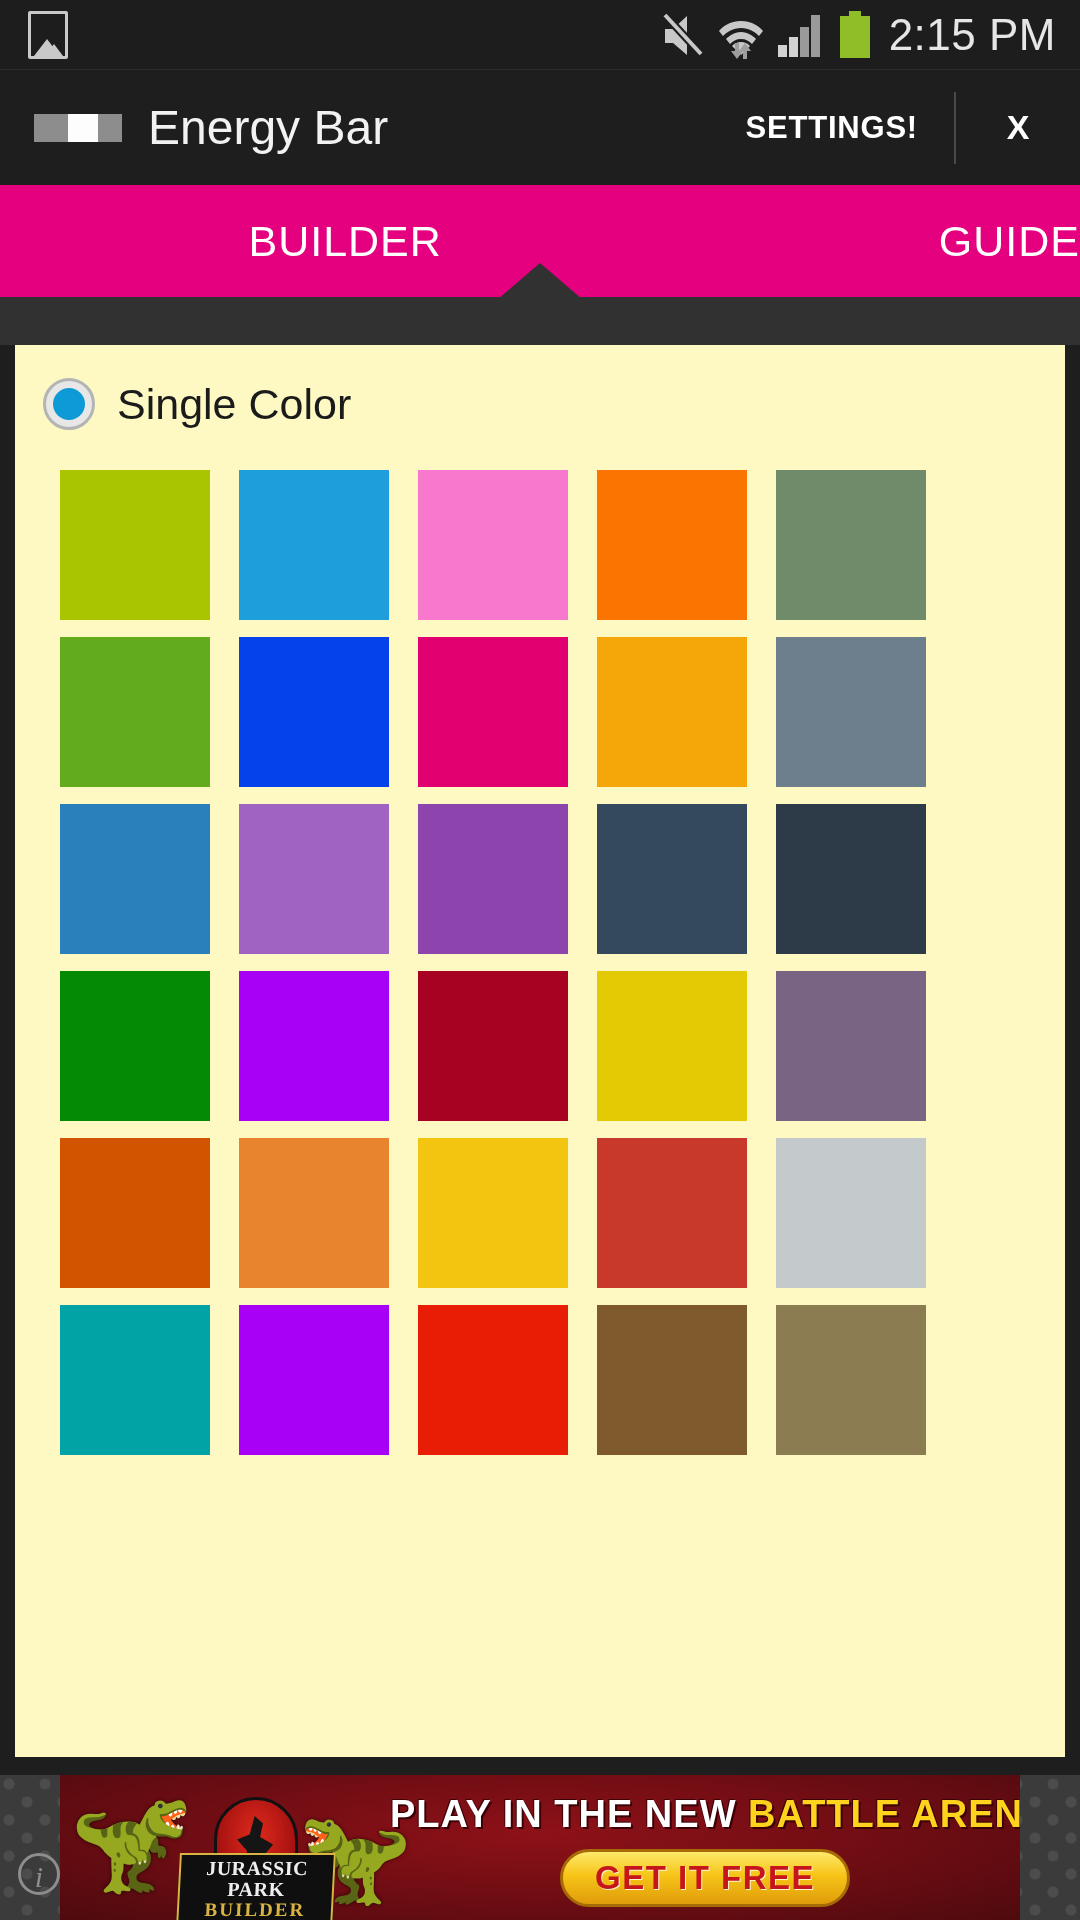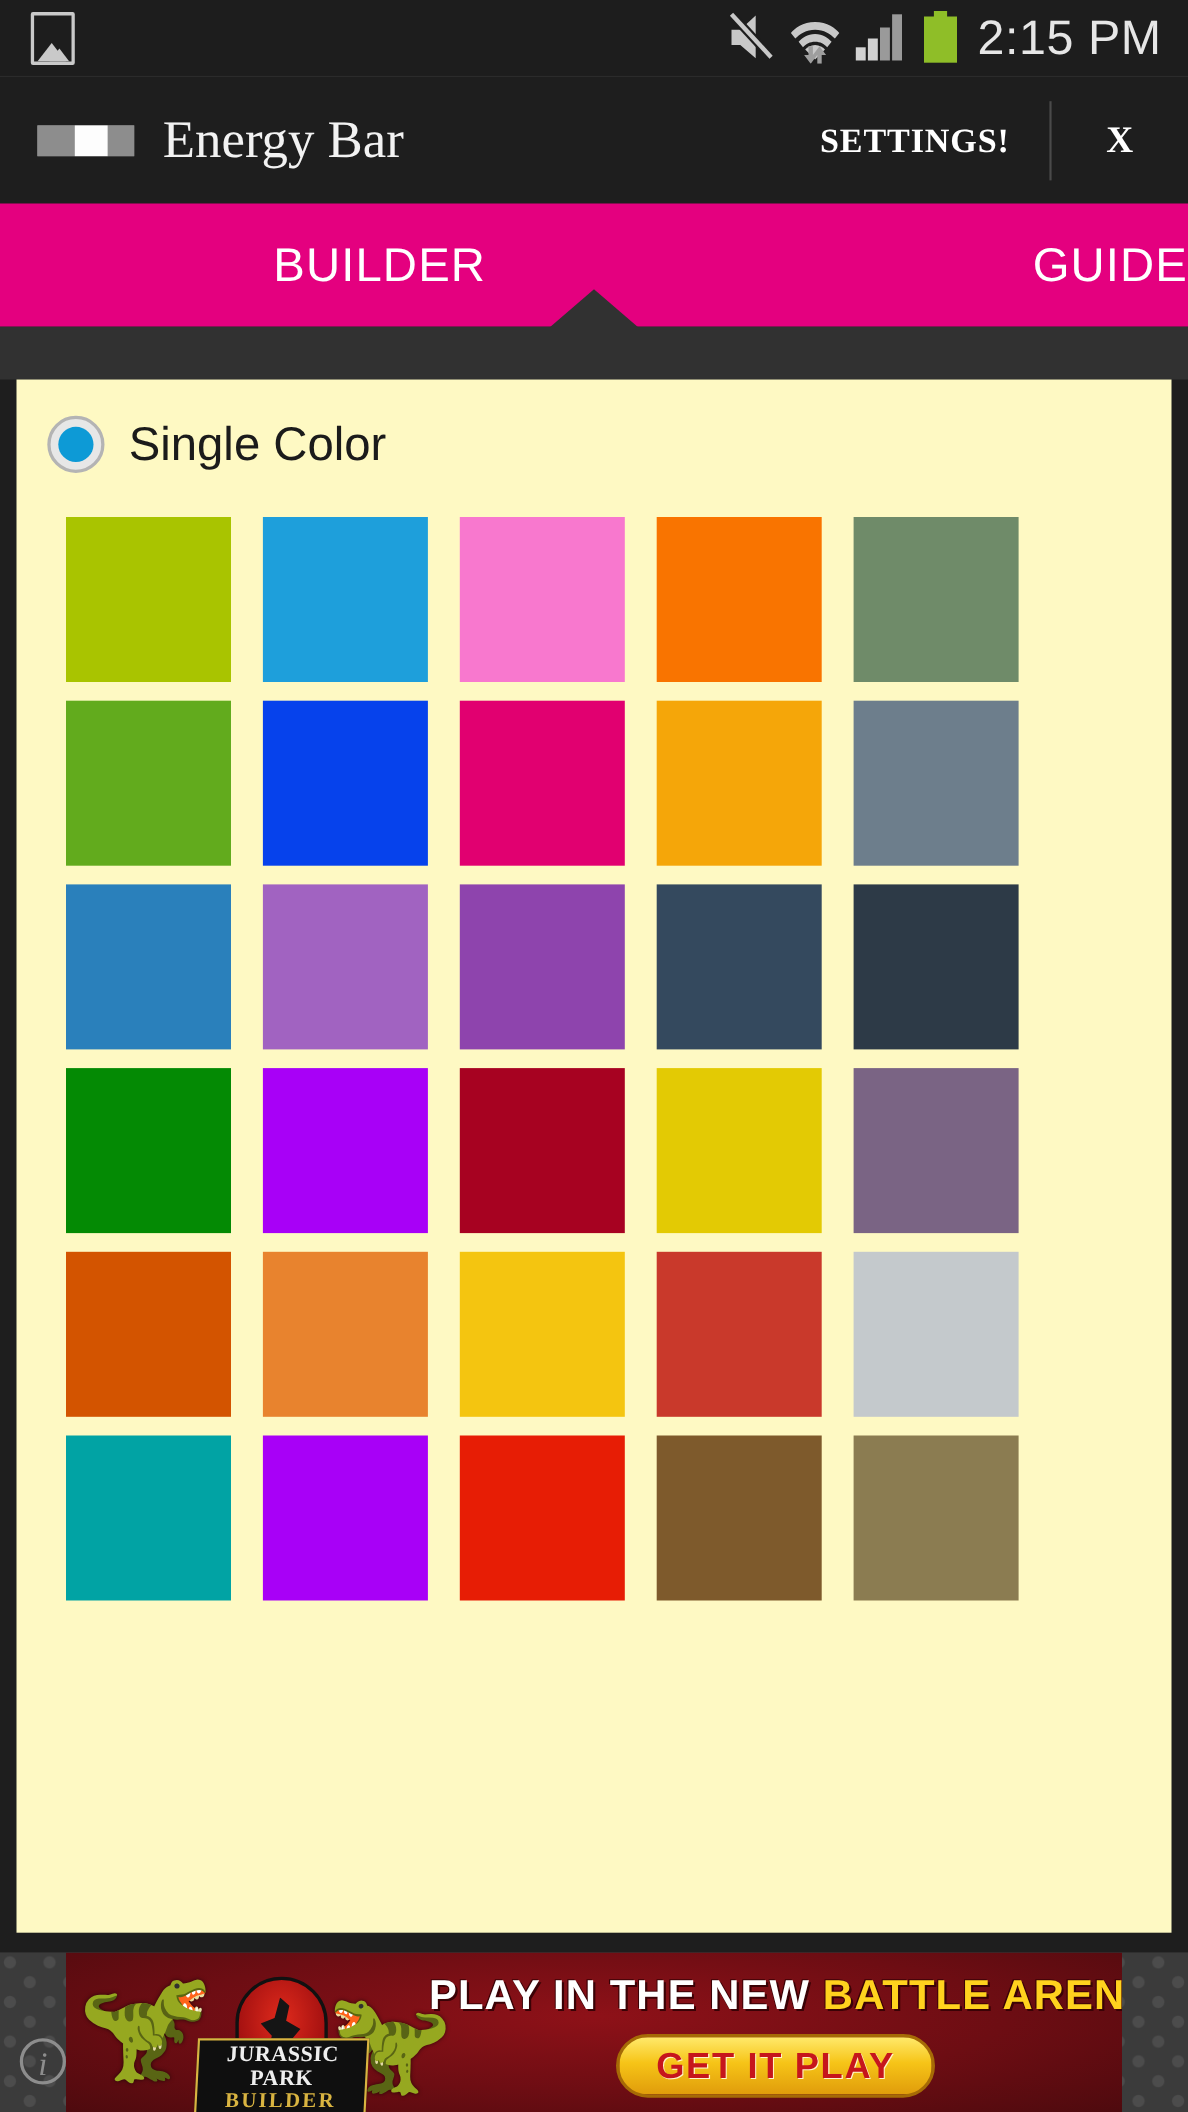--- a/index.html
+++ b/index.html
@@ -33,20 +33,21 @@
     display: flex;
     align-items: center;
     box-sizing: border-box;
     padding: 0 24px 0 28px;
     border-bottom: 1px solid #2b2b2b;
   }
   .sb-left { display: flex; align-items: center; gap: 14px; }
   .sb-right {
     margin-left: auto;
     display: flex;
+    align-items: center;
     gap: 13px;
   }
   .icon-photo {
     width: 40px; height: 48px;
     border: 3px solid #c9c9c9;
     border-radius: 2px;
     position: relative;
     box-sizing: border-box;
     overflow: hidden;
   }
@@ -82,21 +83,20 @@
   .appbar {
     position: absolute;
     top: 70px; left: 0;
     width: 1080px;
     height: 115px;
     background: #1e1e1e;
     display: flex;
     align-items: center;
     box-sizing: border-box;
     padding: 0 0 0 34px;
-    font-family: Liberation Serif, serif;
   }
   .app-logo {
     width: 88px;
     height: 28px;
     background: #8d8d8d;
     display: flex;
     align-items: stretch;
     flex: 0 0 auto;
   }
   .app-logo .seg-dark { width: 34px; background: #8d8d8d; }
@@ -506,18 +506,18 @@
           <span class="ad-logo-t2">BUILDER</span>
         </div>
       </div>
 
       <div class="ad-head">
         <span class="w">PLAY IN THE NEW</span>
         <span class="y">BATTLE ARENA</span>
       </div>
 
       <div class="ad-cta">
-        <span>GET IT PLAY</span>
+        <span>GET IT FREE</span>
       </div>
     </div>
   </div>
 
 </div>
 
 </body></html>

